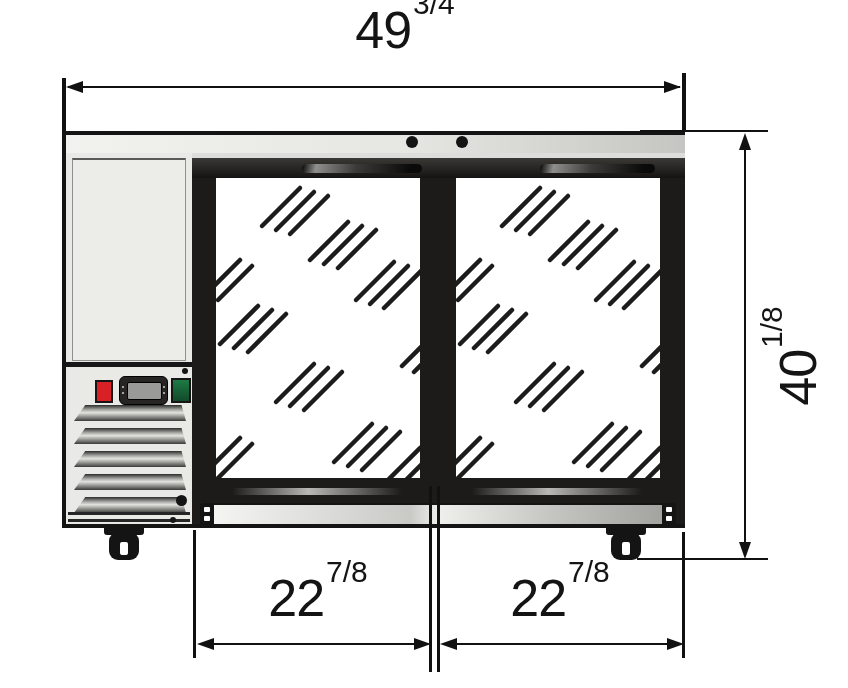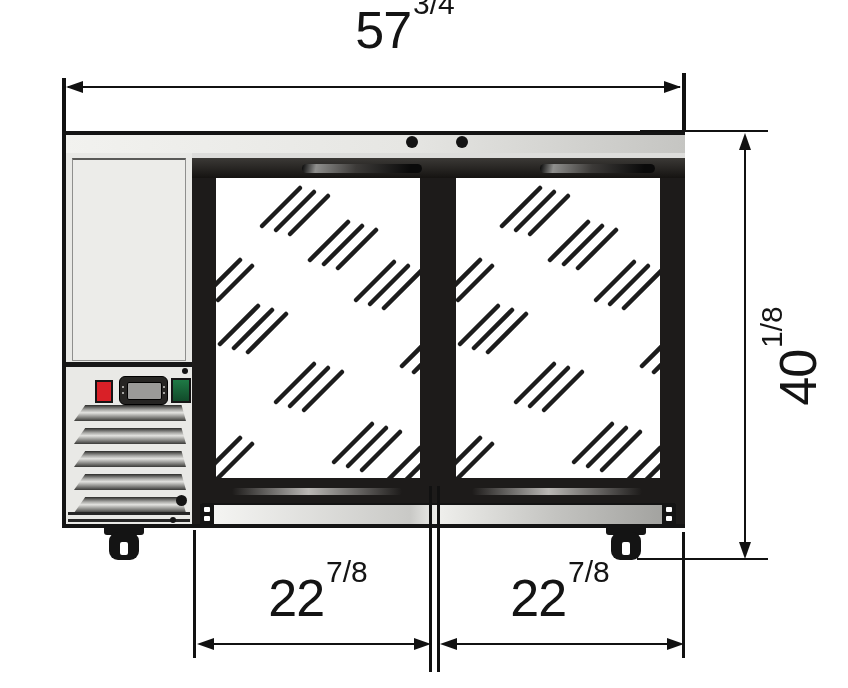--- a/index.html
+++ b/index.html
@@ -74,21 +74,21 @@
           <line x1="30" y1="54" x2="68" y2="16"></line>
       </g>
       <g id="hg2" stroke="#1c1c1c" stroke-width="4.5" stroke-linecap="round">
         <line x1="2" y1="40" x2="36" y2="6"></line>
           <line x1="14" y1="46" x2="48" y2="12"></line>
       </g>
     </defs>
   </svg>
 
   <div class="dim-label center" style="left:405px;top:4px;">
-    <span>57</span><sup>3/4</sup>
+    <span>49</span><sup>3/4</sup>
   </div>
   <div class="ext" style="left:62px;top:78px;width:4px;height:58px;"></div>
   <div class="ext" style="left:682px;top:73px;width:4px;height:58px;"></div>
   <div class="dimline" style="left:68px;top:86px;width:612px;"></div>
   <div class="arr left" style="left:66px;top:81px;"></div>
   <div class="arr right" style="left:664px;top:81px;"></div>
 
   <div class="counter"></div>
   <div class="counter-strip"></div>
   <div class="cdot" style="left:406px;top:136px;"></div>

